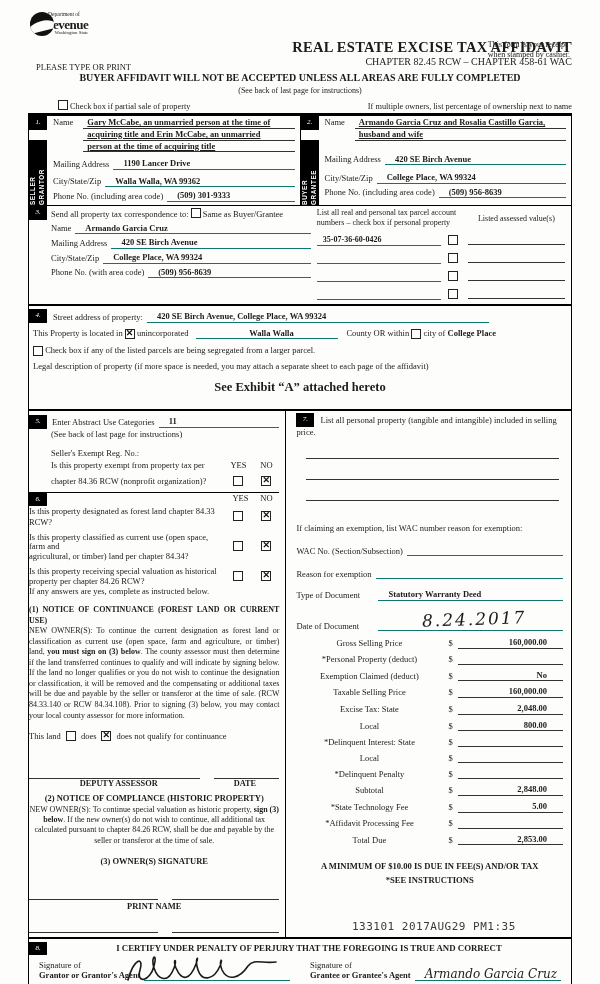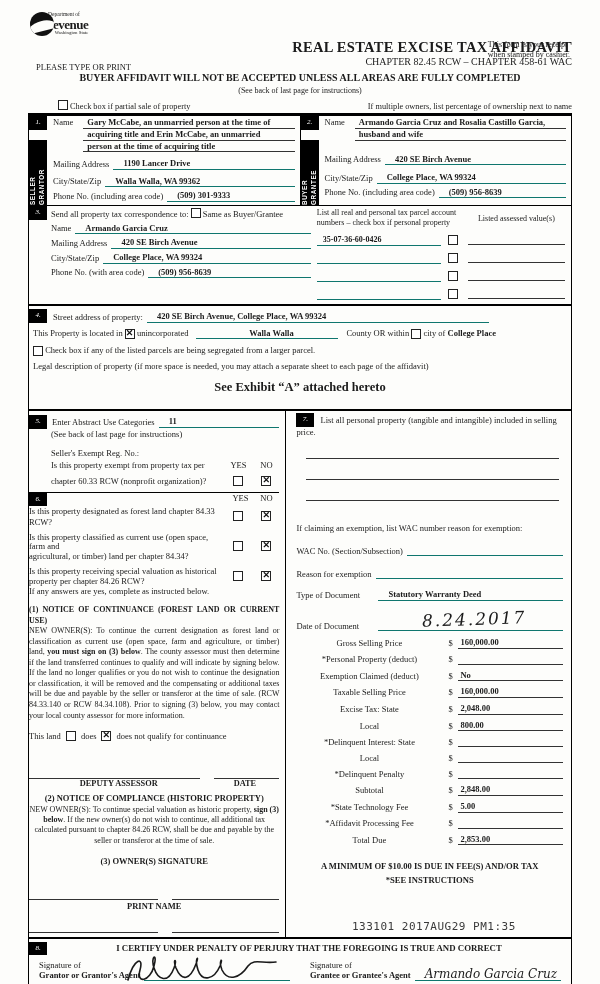--- a/index.html
+++ b/index.html
@@ -44,21 +44,21 @@
   .sec12{display:flex;border-bottom:1px solid #000}
   .party{flex:1;display:flex;min-height:88px}
   .party+.party{border-left:1px solid #000}
   .rail{width:18px;display:flex;flex-direction:column;flex:none}
   .railbar{flex:1;margin-top:10px;background:#000;color:#fff;display:flex;justify-content:center}
   .railbar span{writing-mode:vertical-rl;transform:rotate(180deg);font-size:6.3px;letter-spacing:.6px;
        font-weight:bold;font-family:"Liberation Sans",sans-serif;line-height:1.4}
   .pfields{flex:1;padding:1px 5px 3px 6px}
   .nmrow{display:flex;align-items:flex-start}
   .nmlines{flex:1;margin-left:6px}
-  .nmlines div{border-bottom:1px solid #333;font-weight:bold;padding-left:4px}
+  .nmlines div{border-bottom:1px solid #333;font-weight:bold;text-decoration:underline;padding-left:4px}
   
   .sec3{display:flex;border-bottom:2px solid #000;padding-bottom:4px}
   .s3left{width:52%;flex:none}
   .s3head{display:flex;align-items:flex-start}
   .s3head .txt{padding:2px 0 0 4px}
   .s3fields{padding-left:22px}
   .s3mid{width:26%;flex:none;padding:2px 4px 0 6px;font-size:8px}
   .s3right{flex:1;padding:2px 6px 0 6px;font-size:8px}
   .prow{display:flex;align-items:flex-end;margin-top:7px}
   .prow .fl{flex:1;text-align:left;padding-left:6px}
@@ -88,21 +88,21 @@
   .pnlines{display:flex;gap:14px;margin-top:22px}
   .pnlines .a{flex:1.2}.pnlines .b{flex:1}
   .printname{text-align:center;font-weight:bold;margin-top:1px}
   
   .s7head{display:flex;align-items:flex-start}
   .s7head .txt{padding:2px 0 0 6px}
   .s7blank{margin:10px 4px 0 10px}
   .mrow{display:flex;align-items:flex-end;margin-top:5px}
   .mlab{width:146px;flex:none;text-align:center;padding-right:6px;white-space:nowrap}
   .mcur{width:10px;flex:none}
-  .mval{flex:1;border-bottom:1px solid #333;font-weight:bold;padding:0 16px 0 2px;min-height:10px}
+  .mval{flex:1;border-bottom:1px solid #333;text-align:right;font-weight:bold;padding:0 16px 0 2px;min-height:10px}
   .minline{font-weight:bold;text-align:center;margin-top:3px;font-size:8.6px}
   
   .sec8{padding:3px 0 6px}
   .certrow{display:flex;align-items:center}
   .certrow .txt{flex:1;text-align:center;font-weight:bold;font-size:8.8px}
   .sigcols{display:flex;margin-top:5px}
   .sigcol{flex:1;padding:0 10px;position:relative}
   .srow{display:flex;align-items:flex-end;margin-top:1px}
   .srow .fl{font-weight:bold}
   .twoline{line-height:1.15}
@@ -310,21 +310,21 @@
             <span class="num">5.</span>
             <span class="lbl" style="padding-left:5px">Enter Abstract Use Categories</span>
             <span class="fl grow">11</span>
           </div>
           <div class="indent">(See back of last page for instructions)</div>
           <div class="indent" style="margin-top:8px">Seller's Exempt Reg. No.:</div>
           <div class="qgrid" style="margin-top:2px">
             <span class="indent">Is this property exempt from property tax per</span>
             <span class="yn">YES</span>
             <span class="yn">NO</span>
-            <span class="indent">chapter 60.33 RCW (nonprofit organization)?</span>
+            <span class="indent">chapter 84.36 RCW (nonprofit organization)?</span>
             <span class="yn"><span class="cb"></span></span>
             <span class="yn"><span class="cb checked"></span></span>
           </div>
         </div>
 
         <div style="border-top:1px solid #000;margin-top:4px">
           <div style="display:flex">
             <span class="num">6.</span>
             <span class="grow"></span>
             <span style="width:26px;text-align:center">YES</span>

